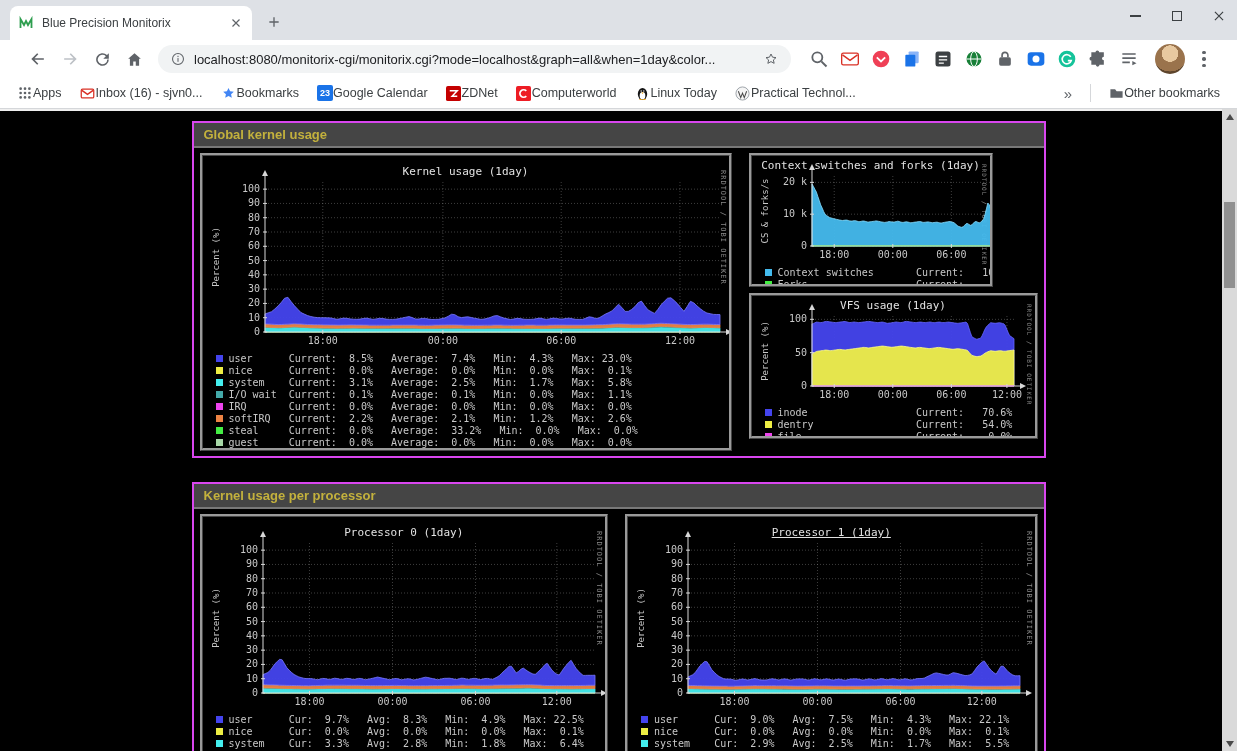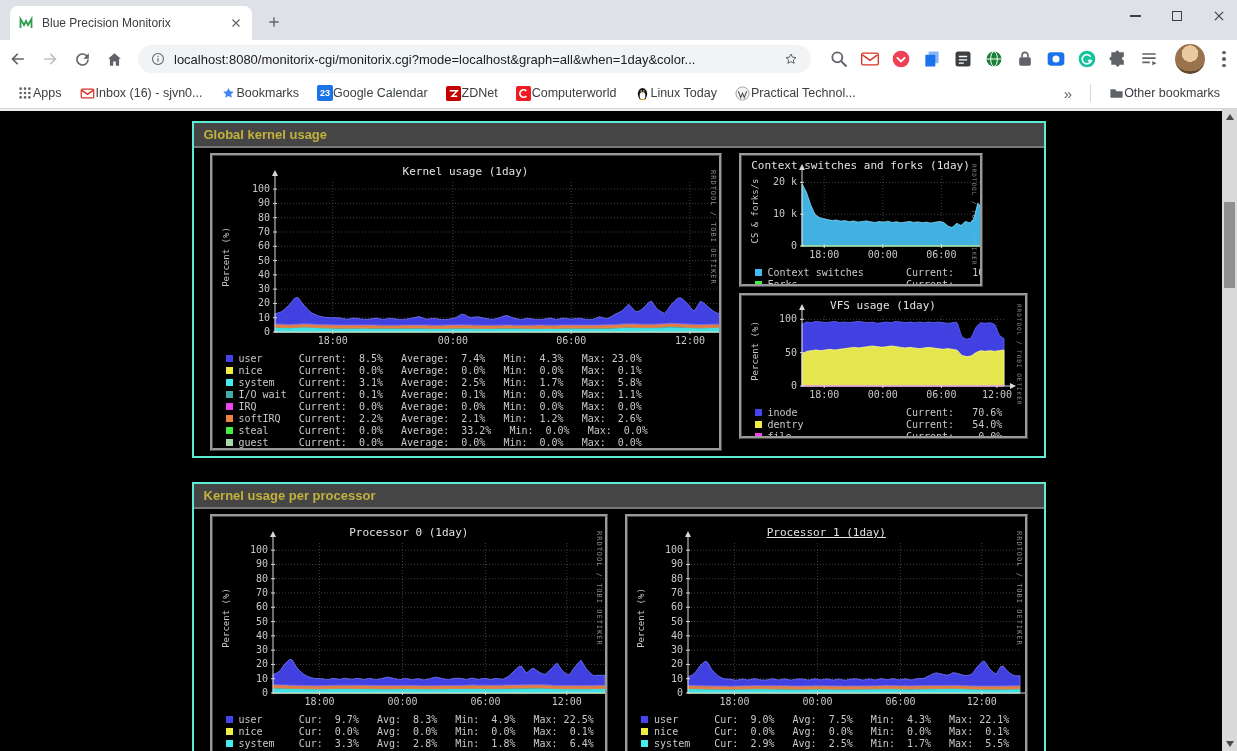--- a/index.html
+++ b/index.html
@@ -12,21 +12,21 @@
          display:flex; align-items:center; padding:0 8px; gap:8px; }
   .favicon { width:16px; height:16px; flex:none; }
   .tab-title { font-size:12px; color:#3C4043; flex:1; white-space:nowrap; overflow:hidden; }
   .tab-close { width:16px; height:16px; flex:none; display:flex; align-items:center; justify-content:center; border-radius:50%; }
   .newtab { width:28px; height:28px; margin:0 0 4px 8px; display:flex; align-items:center; justify-content:center; border-radius:50%; }
   .win-controls { position:absolute; right:10px; top:6px; display:flex; gap:26px; align-items:center; height:20px; }
   .wc { display:flex; align-items:center; justify-content:center; width:16px; height:16px; }
   .wc-min { width:11px; height:2px; background:#3C4043; }
   .wc-max { width:10px; height:10px; border:1.5px solid #3C4043; }
 
-  .toolbar { height:38px; background:#fff; display:flex; align-items:center; padding:0 4px; gap:4px; }
+  .toolbar { height:38px; background:#fff; display:flex; align-items:center; padding:0 24px; gap:4px; }
   .nav-btn { width:28px; height:28px; border-radius:50%; display:flex; align-items:center; justify-content:center; flex:none; }
   .omnibox { flex:1; min-width:0; height:28px; background:#F1F3F4; border-radius:14px;
              display:flex; align-items:center; padding:0 12px; gap:8px; margin:0 6px; }
   .url { font-size:13px; color:#202124; white-space:nowrap; overflow:hidden; flex:1; }
   .ext-icons { display:flex; align-items:center; gap:11px; margin:0 8px; flex:none; }
   .ext { width:20px; height:20px; flex:none; }
   .avatar { width:30px; height:30px; border-radius:50%; flex:none; margin-left:4px;
             background:radial-gradient(circle at 50% 32%, #E8C9A0 0 32%, #9A734C 33% 70%, #5E452C 71%); }
   .kebab { width:18px; height:28px; display:flex; flex-direction:column; align-items:center; justify-content:center; gap:3px; margin-left:6px; }
   .kebab i { width:3.5px; height:3.5px; border-radius:50%; background:#5F6368; }
@@ -38,24 +38,24 @@
   .cal-ic { width:16px; height:16px; background:#1A73E8; border-radius:2px; color:#fff; font-size:9px; font-weight:bold;
             display:flex; align-items:center; justify-content:center; }
   .bm-spacer { flex:1; }
   .bm-overflow { font-size:15px; color:#5F6368; padding:0 8px; }
   .bm-divider { width:1px; height:18px; background:#D5D7DA; margin:0 6px; }
 
   
   .viewport { position:relative; height:642px; background:#000; overflow:hidden;
               box-shadow: inset 0 2px 0 #EFEFEF; }
   .page { width:854px; margin:0 auto; padding-top:12px; }
-  .section { border:2px solid #5eead4; background:#000; margin-bottom:24px; }
+  .section { border:2px solid #d946ef; background:#000; margin-bottom:24px; }
   .section-header { background:#454545; border-bottom:2px solid #787878; padding:4px 10px;
                     font-size:13px; font-weight:bold; color:#C3B13D; }
-  .section-body { padding:5px 16px; display:flex; gap:17px; align-items:flex-start;border-radius:16px; }
+  .section-body { padding:5px 6px; display:flex; gap:17px; align-items:flex-start;border-radius:16px; }
   .col { display:flex; flex-direction:column; gap:6px; }
 
   .gpanel { position:relative; border:3px ridge #9A9A9A; background:#000; overflow:hidden;
             font-family:"DejaVu Sans Mono", monospace; }
   .gsvg { position:absolute; left:0; top:0; overflow:visible; }
   .g-title { position:absolute; left:0; right:0; text-align:center; font-size:11px; color:#E2E2E2; }
   .g-ylab { position:absolute; font-size:9px; color:#C8C8C8; white-space:nowrap;
             transform:translate(-50%,-50%) rotate(-90deg); }
   .g-wm { position:absolute; font-size:7px; color:#8A8A8A; writing-mode:vertical-rl; letter-spacing:1px; }
   .g-legend { position:absolute; left:13px; }

